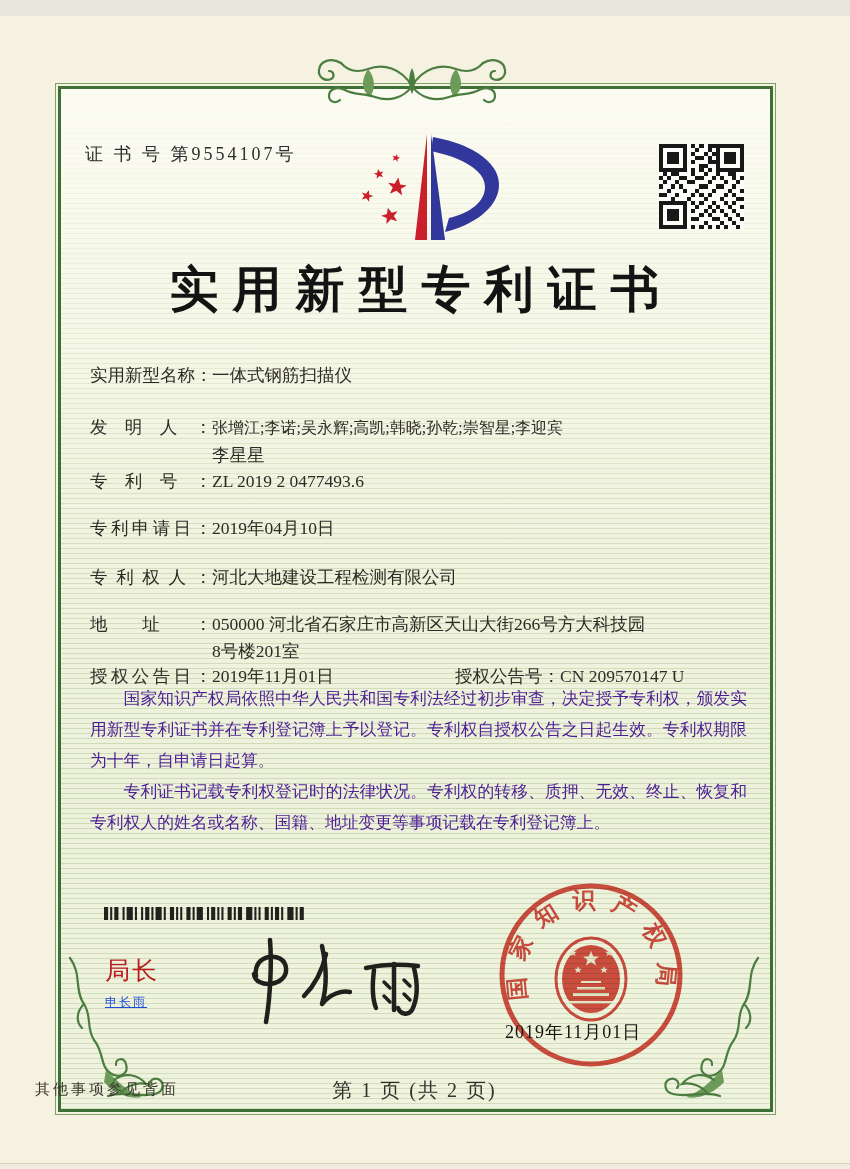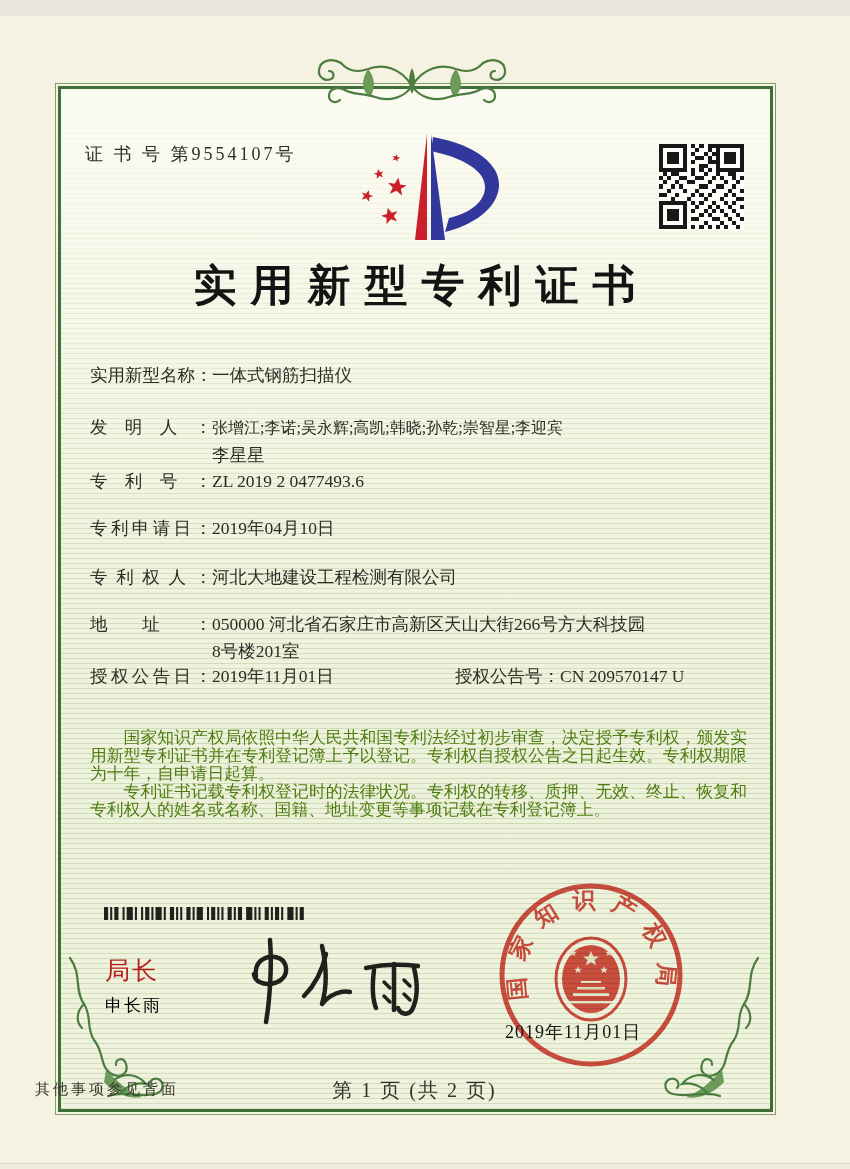--- a/index.html
+++ b/index.html
@@ -14,33 +14,33 @@
   .frame-inner {
     position:absolute; inset:2px; border:3px solid #3e6f36;
     background-color:#edf1da;
     background-image:
       linear-gradient(180deg, rgba(253,252,244,0.95) 0%, rgba(253,252,244,0.55) 22%,
                       rgba(253,252,244,0.18) 45%, rgba(253,252,244,0.04) 70%, rgba(253,252,244,0.15) 100%),
       repeating-linear-gradient(0deg, rgba(148,178,118,0.38) 0px, rgba(148,178,118,0.38) 1px,
                       transparent 1px, transparent 5px);
   }
   .cert-no { left:85px; top:126px; font-size:18px; letter-spacing:3px; color:#2d2d2d; white-space:nowrap; }
-  .title { left:55px; top:241px; width:719px; text-align:center; font-size:43px; font-weight:bold;
+  .title { left:55px; top:241px; width:719px; text-align:center; font-size:49px; font-weight:bold;
            letter-spacing:14px; text-indent:14px; color:#131313; white-space:nowrap; }
   .row { position:absolute; left:90px; font-size:17.5px; white-space:nowrap; color:#2e2a25;text-align:center; }
   .lbl { display:inline-block; width:122px; text-align-last:justify; -moz-text-align-last:justify; }
   .val { margin-left:0; }
   .val-sm { font-size:16px; }
   .cont { left:212px; }
   .grant-pair { left:455px; }
-  .paras { position:absolute; left:90px; top:713px; width:657px; font-size:16.8px; line-height:18px;
-           text-align:justify; color:#4d7c0f; }
+  .paras { position:absolute; left:90px; top:667px; width:657px; font-size:16.8px; line-height:31px;
+           text-align:justify; color:#4c1d95; }
   .paras p { margin:0; text-indent:2em; }
   .signer-title { left:105px; top:938px; font-size:25px; letter-spacing:2px; color:#b91c1c; }
-  .signer-name  { left:105px; top:978px; font-size:17px; letter-spacing:2px; color:#000000; }
+  .signer-name  { left:105px; top:978px; font-size:12px; letter-spacing:2px; color:#1d4ed8;text-decoration:underline; }
   .seal-date { left:505px; top:1004px; font-size:18px; letter-spacing:1px; color:#191511; white-space:nowrap; }
   .page-indicator { left:55px; top:1061px; width:719px; text-align:center; font-size:20px;
                     letter-spacing:2px; color:#33312c; }
   .back-note { left:35px; top:1064px; width:719px; text-align:left; font-size:15px;
                letter-spacing:3px; color:#3a382f; }
   .paper-bottom { left:0; top:1147px; width:850px; height:22px;
                   background:linear-gradient(180deg,#eceadb,#fafaf6); border-top:1px solid #d8d4c0; }
   svg { display:block; }
 </style>
 </head>

